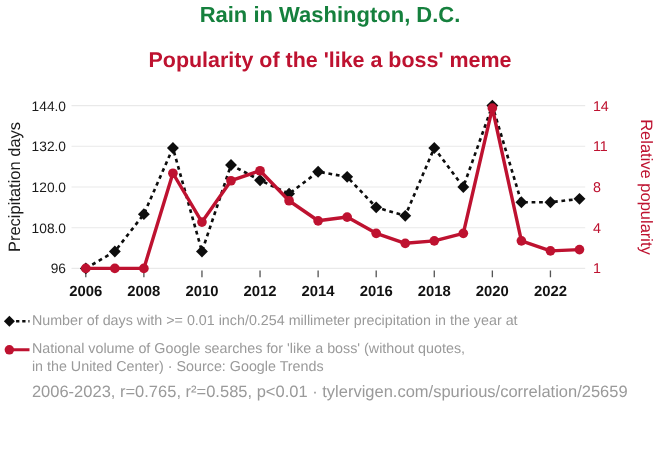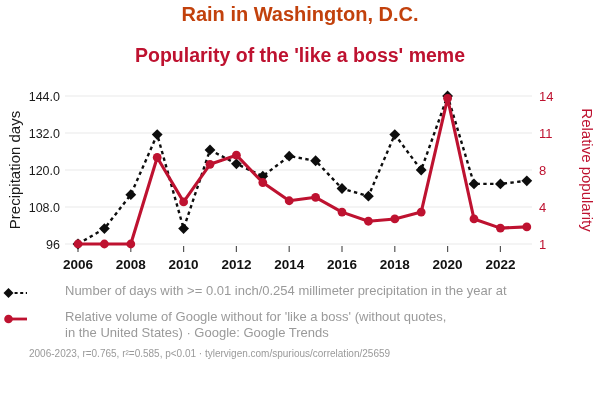--- a/index.html
+++ b/index.html
@@ -1,34 +1,34 @@
 <!DOCTYPE html>
 <html><head>
 <meta charset="utf-8">
 <style>
   html,body{margin:0;padding:0;background:#fff;}
   .frame{
     position:relative;width:600px;height:408px;background:#ffffff;overflow:hidden;
     font-family:"Liberation Sans",sans-serif;
   }
   .hdr{position:absolute;left:0;width:600px;text-align:center;white-space:nowrap;}
-  .title{top:3px;font-size:20px;font-weight:700;color:#c2410c;}
+  .title{top:3px;font-size:20px;font-weight:700;color:#15803d;}
   .connector{top:29px;font-size:13.5px;font-weight:400;color:#111;}
   .title2{top:44px;font-size:19.5px;font-weight:700;color:#be1230;}
   .axis-title{position:absolute;white-space:nowrap;font-size:15px;}
   .axis-title-left{left:14px;top:170px;transform:translate(-50%,-50%) rotate(-90deg);color:#1a1a1a;}
   .axis-title-right{left:587px;top:170px;transform:translate(-50%,-50%) rotate(90deg);color:#be1230;}
   svg.chart{position:absolute;left:0;top:0;}
   svg text{font-family:"Liberation Sans",sans-serif;}
   .legend{position:absolute;left:3px;top:283px;width:594px;}
   .legend-row{display:flex;align-items:flex-start;margin-bottom:6px;}
   .legend-marker{flex:0 0 24px;padding-top:2px;}
   .legend-text{margin-left:2px;font-size:13px;line-height:16.4px;color:#9a9a9a;}
-  .legend-text div{white-space:nowrap;margin-left:36px;}
-  .stats-line{margin-left:26px;margin-top:5px;font-size:10px;color:#9a9a9a;white-space:nowrap;}
+  .legend-text div{white-space:nowrap;}
+  .stats-line{margin-left:26px;margin-top:5px;font-size:15px;color:#9a9a9a;white-space:nowrap;}
   .lm-dash{stroke:#0d0d0d;stroke-width:2.2;stroke-dasharray:3 2.6;}
   .lm-diamond{fill:#0d0d0d;}
   .lm-solid{stroke:#be1230;stroke-width:2.8;}
   .lm-circle{fill:#be1230;}
 </style>
 </head>
 <body>
 
 <div class="frame">
 
@@ -127,21 +127,21 @@
     </div>
 
     <div class="legend-row">
       <span class="legend-marker">
         <svg width="24" height="12" viewBox="0 0 24 12">
           <line class="lm-solid" x1="6" y1="6" x2="24" y2="6"></line>
           <circle class="lm-circle" cx="5.5" cy="6" r="4.3"></circle>
         </svg>
       </span>
       <div class="legend-text">
-        <div>Relative volume of Google without for 'like a boss' (without quotes,</div>
-        <div>in the United States) · Google: Google Trends</div>
+        <div>National volume of Google searches for 'like a boss' (without quotes,</div>
+        <div>in the United Center) · Source: Google Trends</div>
       </div>
     </div>
 
     <div class="stats-line">2006-2023, r=0.765, r²=0.585, p&lt;0.01 · tylervigen.com/spurious/correlation/25659</div>
   </div>
 
 </div>
 
 </body></html>

